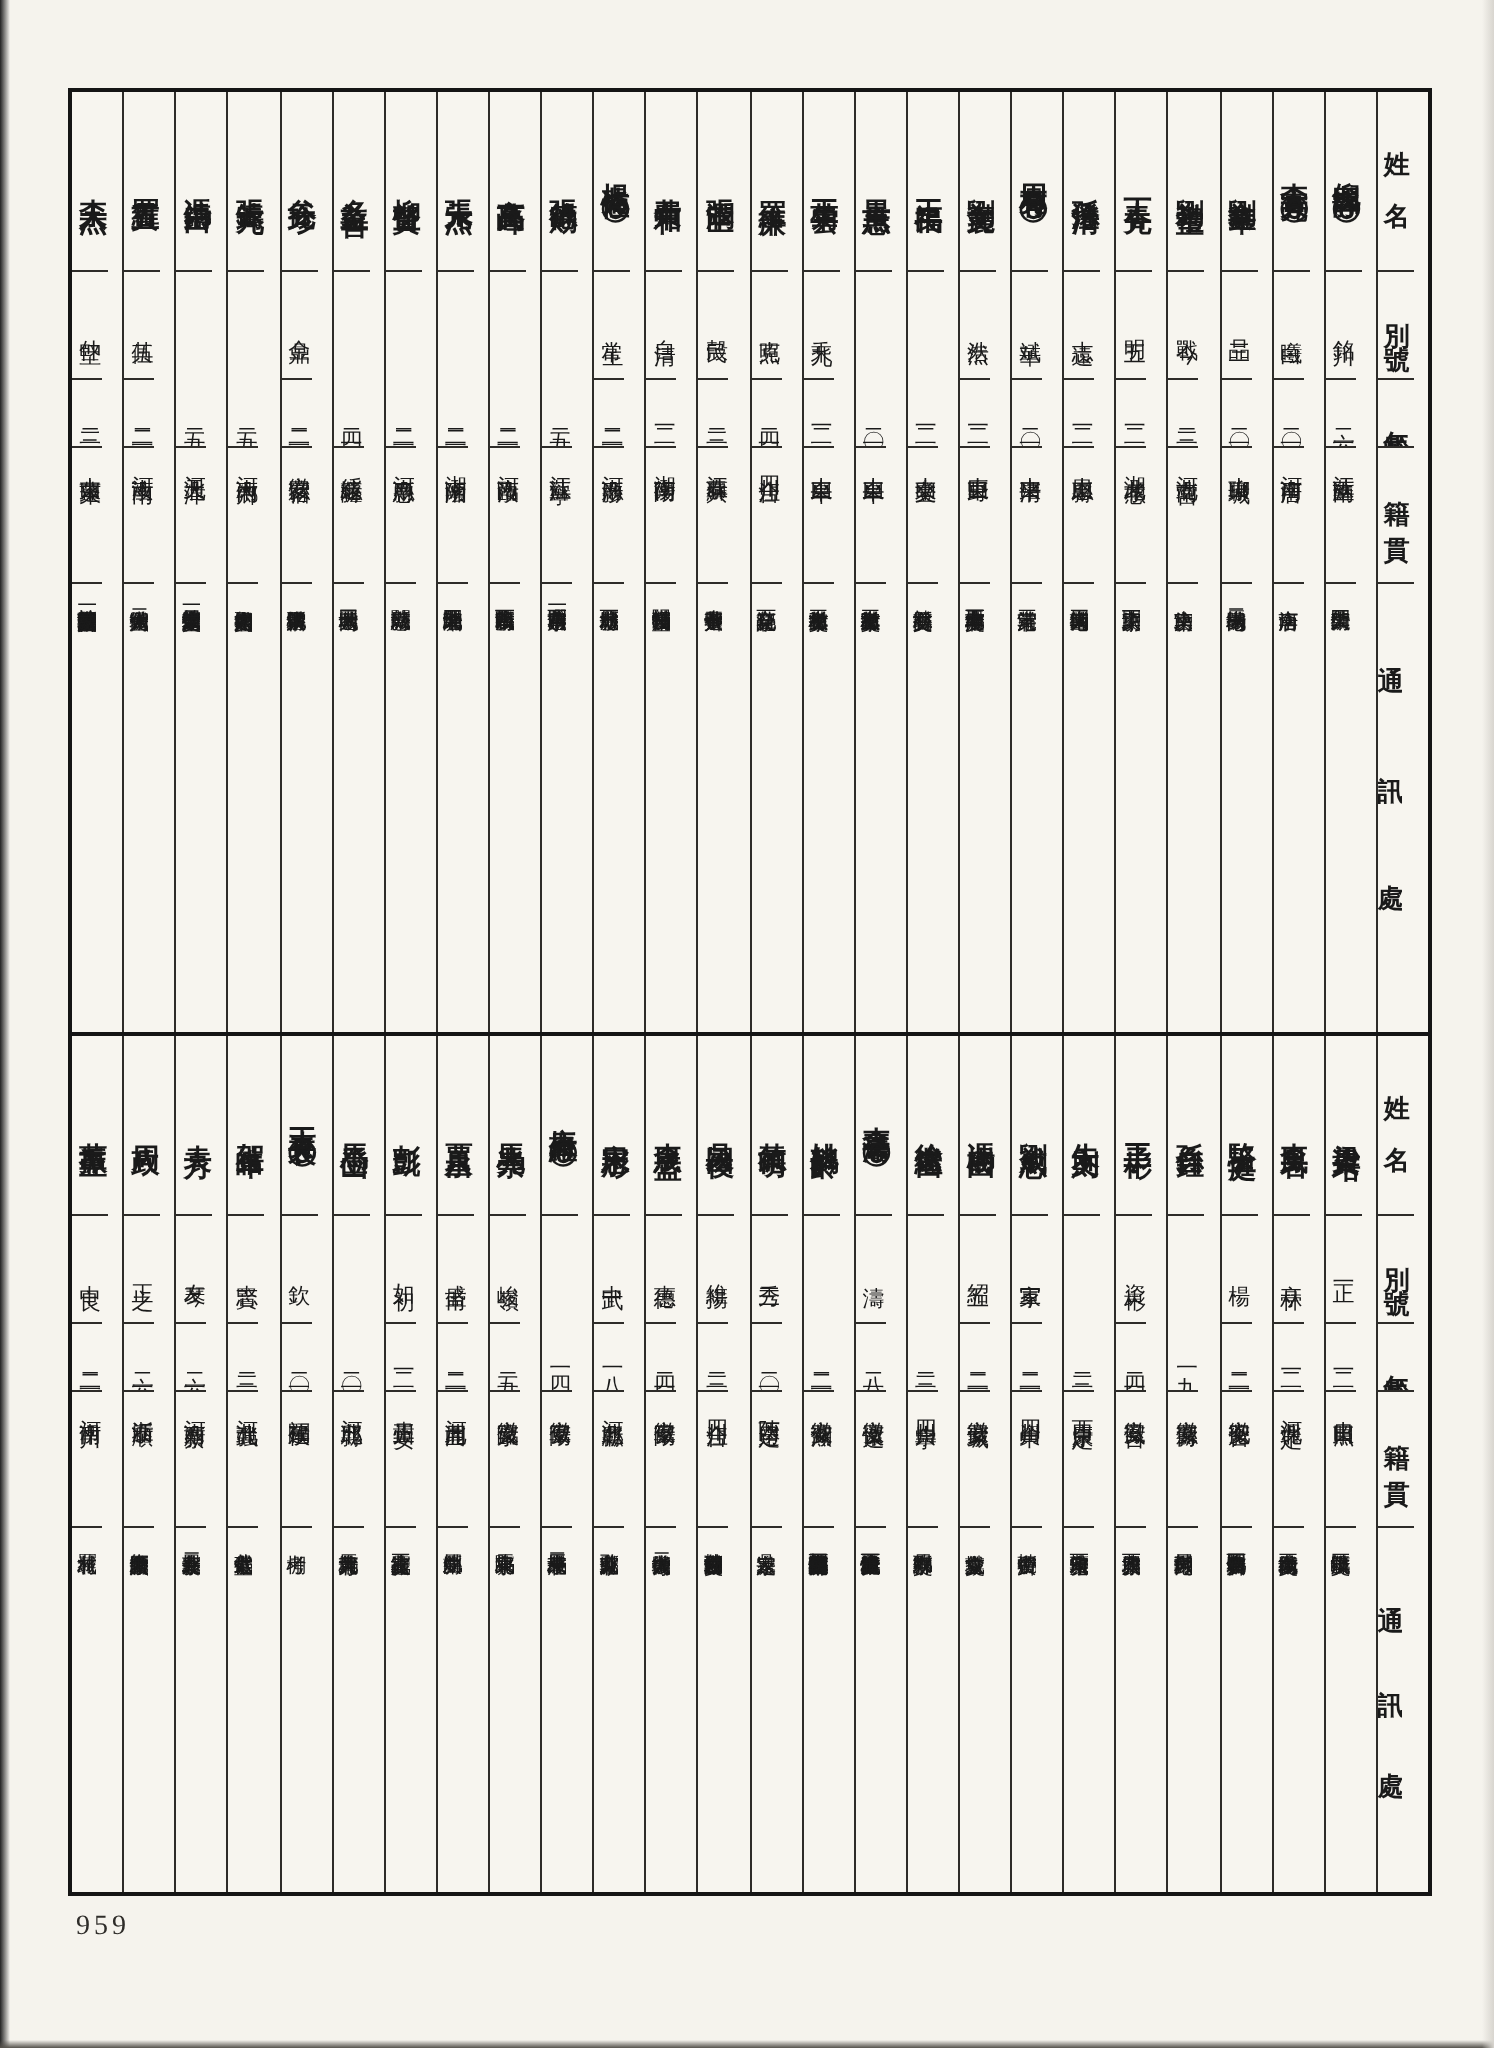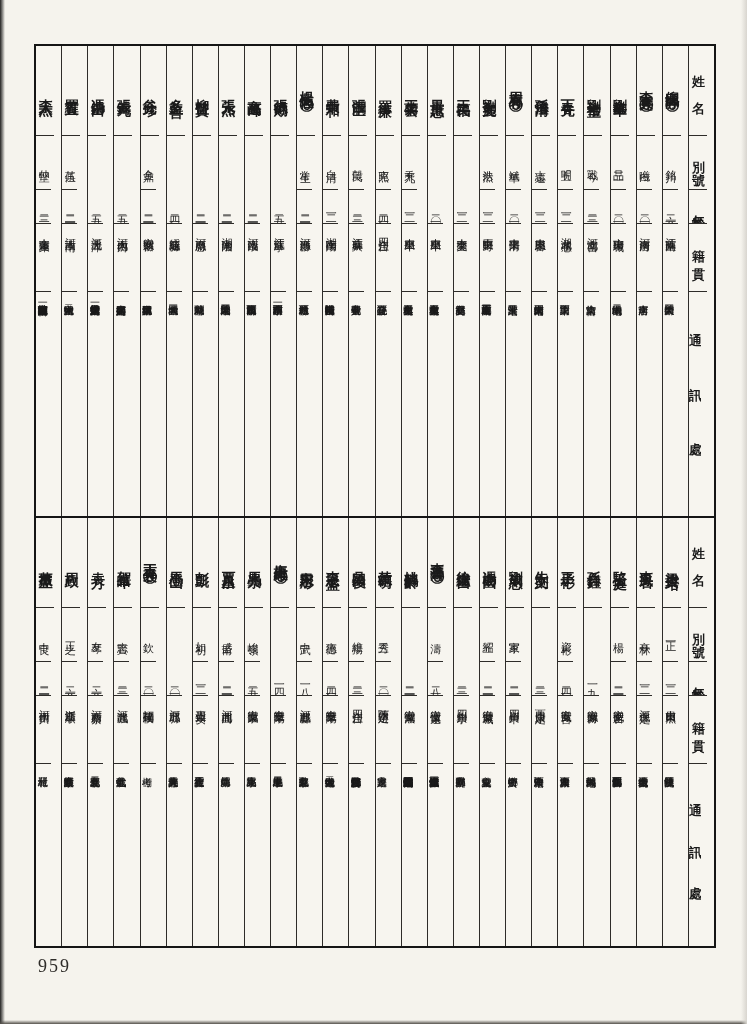--- a/index.html
+++ b/index.html
@@ -54,21 +54,21 @@
   .hdr.cell-name  {font-size:13px;letter-spacing:26px;}
   .hdr.cell-alias {font-size:13px;letter-spacing:12px;}
   .hdr.cell-age   {font-size:13px;letter-spacing:2px;}
   .hdr.cell-native{font-size:13px;letter-spacing:18px;justify-content:center;padding-top:2px;}
   .hdr.cell-addr  {font-size:13px;justify-content:center;padding-top:2px;}
   .t1 .hdr.cell-addr{letter-spacing:55px;}
   .t2 .hdr.cell-addr{letter-spacing:42px;}
 
   .page-number{
     position:absolute;left:38px;top:956px;
-    font-size:18px;color:#2e2c29;letter-spacing:2px;
+    font-size:14px;color:#2e2c29;letter-spacing:2px;
     font-family:"Liberation Serif","DejaVu Serif",serif;
   }
 </style>
 </head>
 <body>
 
 <div class="page">
   <div class="edge-left"></div>
   <div class="edge-bottom"></div>
   <div class="edge-right"></div>

